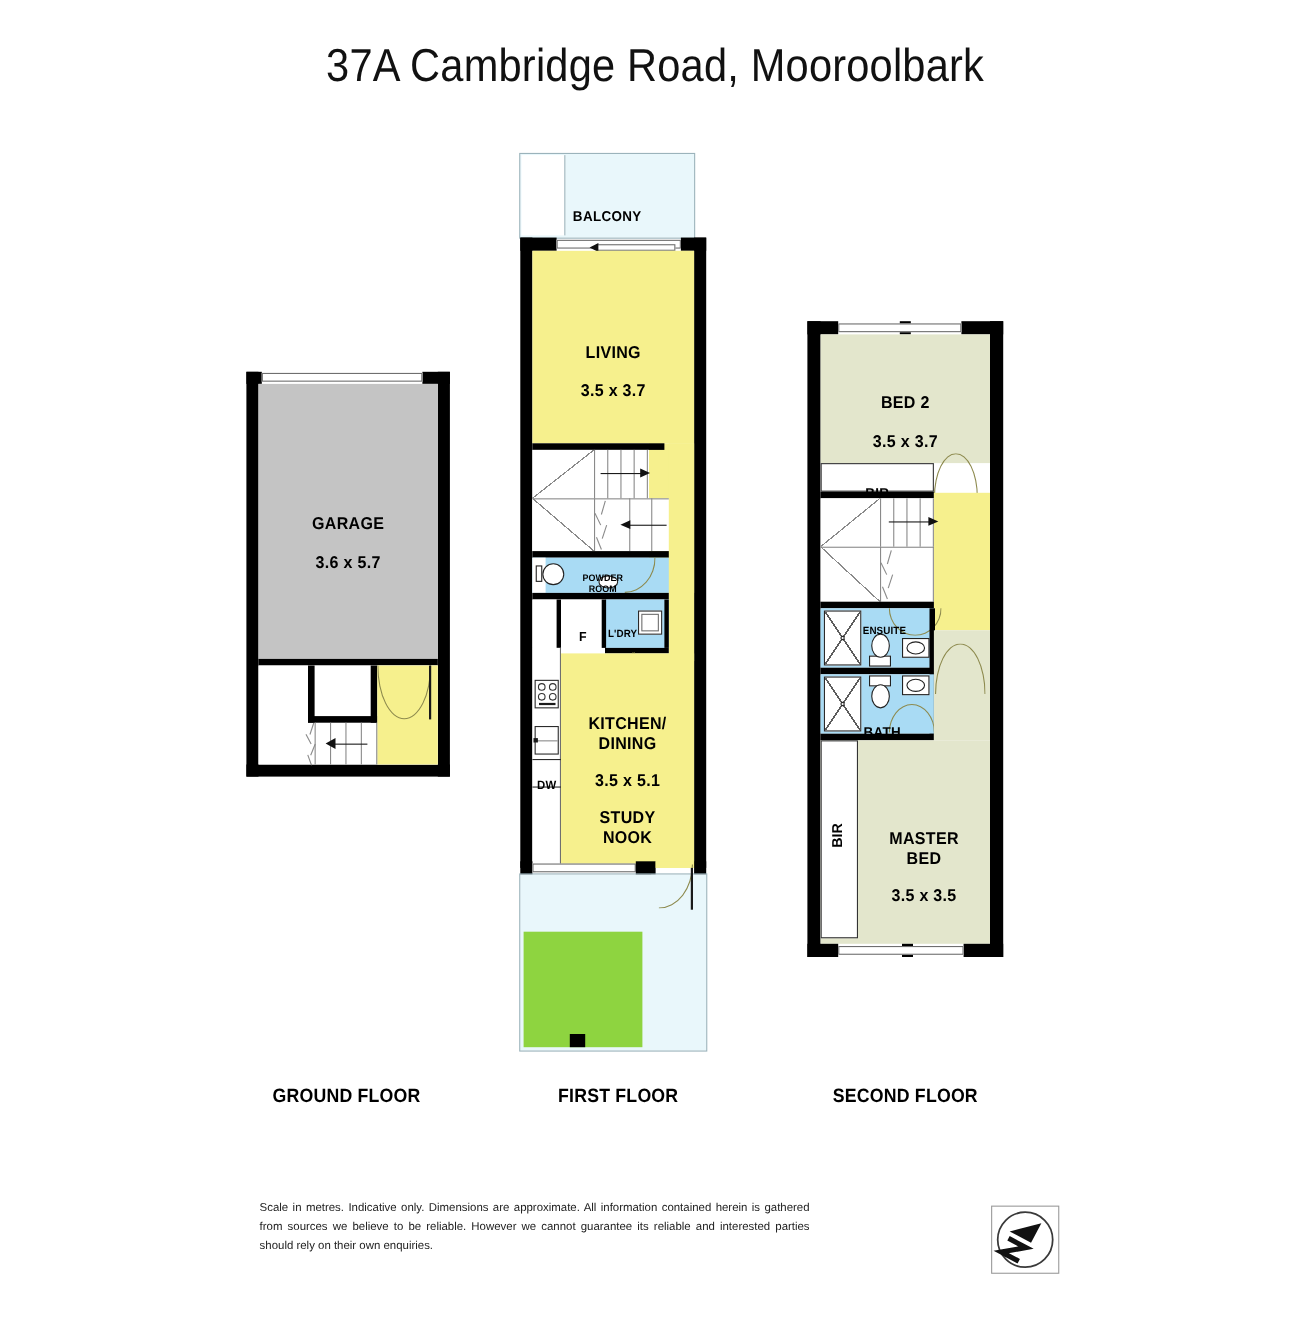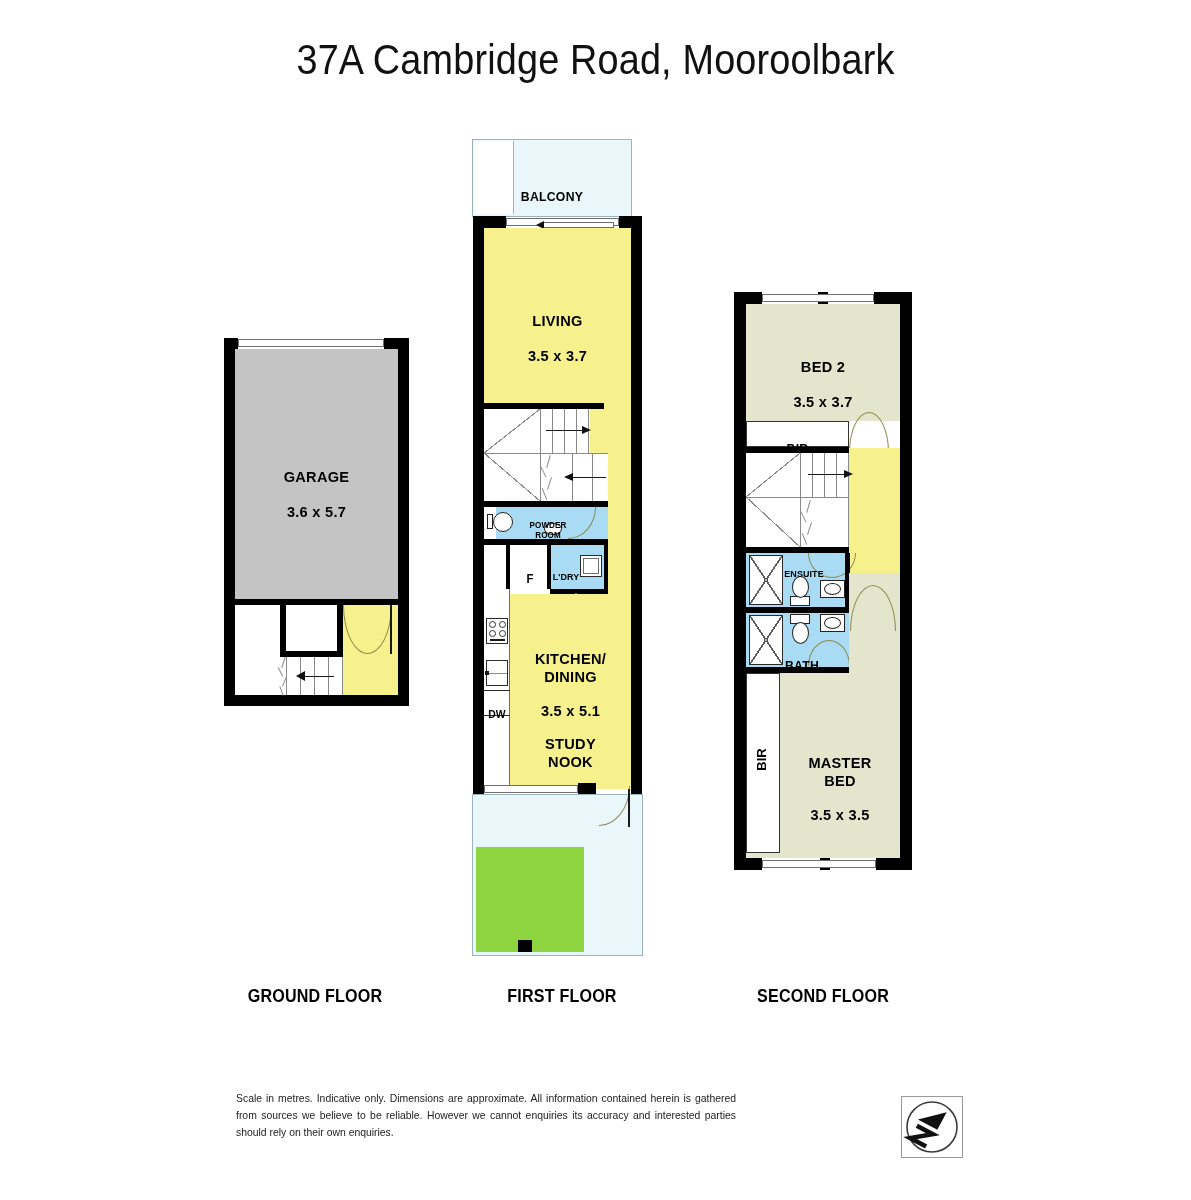--- a/index.html
+++ b/index.html
@@ -383,21 +383,21 @@
   </div>
 
   <div class="wall" style="left:0;top:566px;width:28px;height:12px;"></div>
   <div class="wall" style="left:86px;top:566px;width:10px;height:12px;"></div>
   <div class="wall" style="left:142px;top:566px;width:36px;height:12px;"></div>
   <div class="abs" style="left:28px;top:568px;width:114px;height:8px;border:1px solid #6f6f6f;background:#fff;box-sizing:border-box;"></div>
 </div>
 
 <div class="floor-cap" style="left:693px;top:986px;width:260px;">SECOND FLOOR</div>
 
-<div id="disclaimer">Scale in metres. Indicative only. Dimensions are approximate.  All information contained herein is gathered from sources we believe to be reliable. However we cannot enquiries its accuracy and interested parties should rely on their own enquiries.</div>
+<div id="disclaimer">Scale in metres. Indicative only. Dimensions are approximate.  All information contained herein is gathered from sources we believe to be reliable. However we cannot guarantee its reliable and interested parties should rely on their own enquiries.</div>
 
 <div id="north-box">
   <svg width="60" height="60" viewBox="0 0 60 60">
     <circle cx="30" cy="30" r="25" fill="none" stroke="#3a3a3a" stroke-width="1.6"></circle>
     <g transform="rotate(28 30 30)">
       <path d="M14 30 L36 10 L36 30 Z" fill="#111"></path>
       <path d="M16 36 L34 36 L16 50 L34 50" fill="none" stroke="#111" stroke-width="4.6" stroke-linejoin="miter" stroke-linecap="butt"></path>
     </g>
   </svg>
 </div>

